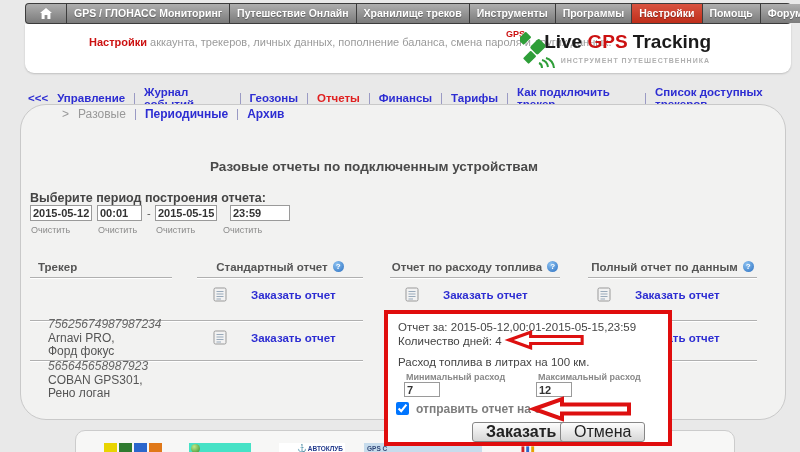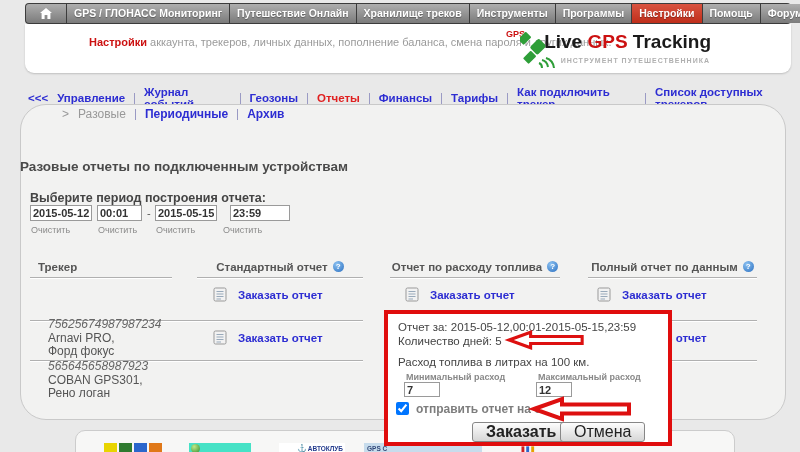--- a/index.html
+++ b/index.html
@@ -41,40 +41,40 @@
   .tabs{position:absolute;left:62px;top:107px;display:flex;align-items:center;gap:9px;font-size:12px;}
   .tabs .cur{color:#999;}
   .tabs a{color:#2d2dd2;font-weight:bold;text-decoration:none;cursor:pointer;}
 
   .account{position:absolute;left:601px;top:117px;font-size:12px;color:#333;line-height:14px;}
   .account .lbl{font-weight:bold;display:inline-block;width:52px;}
   .account .tariff{color:#2525cc;font-weight:bold;font-style:italic;}
   .account .bal{font-weight:bold;}
   .topup{color:#2d2dd2;text-decoration:none;border-bottom:2px dashed #3a9d3a;margin-left:18px;cursor:pointer;}
 
-  .page-title{position:absolute;left:20px;top:159px;width:708px;text-align:left;
+  .page-title{position:absolute;left:20px;top:159px;width:708px;text-align:center;
               font-size:13.5px;font-weight:bold;color:#4a4a4a;}
 
   .period-label{position:absolute;left:30px;top:191px;font-size:12.5px;font-weight:bold;color:#444;}
   .tin{position:absolute;top:205px;height:16px;box-sizing:border-box;border:1px solid #9a9a9a;
        background:#fff;font-family:"Liberation Sans",sans-serif;font-size:11px;font-weight:bold;color:#333;padding:0 2px;}
   .range-dash{position:absolute;left:147px;top:207px;font-size:11px;color:#555;}
   .clear{position:absolute;top:225px;font-size:9px;color:#8a8a8a;text-decoration:none;cursor:pointer;}
 
   
   .th{position:absolute;top:256px;height:22px;display:flex;align-items:center;gap:5px;
       font-size:11.5px;font-weight:bold;color:#555;border-bottom:1px solid #b0b0b0;
       box-shadow:0 1px 0 #fff;justify-content:center;box-sizing:border-box;}
   .th.first{justify-content:flex-start;padding-left:8px;}
   .info{width:11px;height:11px;border-radius:50%;background:radial-gradient(circle at 35% 30%,#8cc2f2,#2b6fc0);
         color:#fff;font-size:8px;font-weight:bold;line-height:11px;text-align:center;cursor:pointer;}
   .sep{position:absolute;height:1px;background:#b0b0b0;box-shadow:0 1px 0 #fff;}
   .tracker-cell{position:absolute;left:48px;font-size:12px;color:#555;line-height:13.5px;margin-top:36px;}
   .tracker-cell .tid{font-style:italic;color:#666;}
-  .order-cell{position:absolute;display:flex;align-items:center;gap:11px;}
+  .order-cell{position:absolute;display:flex;align-items:center;gap:24px;}
   .order-cell a{font-size:11.5px;font-weight:bold;color:#2d2dd2;text-decoration:none;cursor:pointer;}
 
   
   .popup{position:absolute;left:384px;top:310px;width:288px;height:136px;background:#fff;
          border:4px solid #e00d0d;box-sizing:border-box;z-index:10;}
   .popup .t{position:absolute;font-size:11.5px;color:#444;white-space:nowrap;}
   .p-lab{position:absolute;font-size:9px;font-weight:bold;color:#888;white-space:nowrap;}
   .p-in{position:absolute;width:36px;height:15px;box-sizing:border-box;border:1px solid #9a9a9a;
         font-family:"Liberation Sans",sans-serif;font-size:11px;font-weight:bold;color:#333;padding:0 2px;}
   .p-check{position:absolute;left:8px;top:88px;width:13px;height:13px;margin:0;cursor:pointer;}
@@ -283,21 +283,21 @@
     <div class="bnr bnr4">
       <span>GPS C</span>
     </div>
     <div class="bnr bnr5">
       <span style="color:#d02020;">▮</span><span style="color:#2b66cc;">▮</span><span style="color:#e8a000;">▮</span>
     </div>
   </div>
 
   <div class="popup">
     <div class="t" style="left:10px;top:7px;">Отчет за: 2015-05-12,00:01-2015-05-15,23:59</div>
-    <div class="t" style="left:10px;top:21px;">Количество дней: 5</div>
+    <div class="t" style="left:10px;top:21px;">Количество дней: 4</div>
     <svg class="arrow" style="left:112px;top:16px;" width="92" height="20" viewBox="0 0 100 26">
       <polygon points="2,13 30,3 30,8.5 97,8.5 97,17.5 30,17.5 30,23" fill="#fff" stroke="#dd1010" stroke-width="4" stroke-linejoin="miter"></polygon>
     </svg>
     <div class="t" style="left:10px;top:42px;">Расход топлива в литрах на 100 км.</div>
     <div class="p-lab" style="left:18px;top:58px;">Минимальный расход</div>
     <div class="p-lab" style="left:150px;top:58px;">Максимальный расход</div>
     <input class="p-in" style="left: 16px; top: 68px;" value="7">
     <input class="p-in" style="left: 148px; top: 68px;" value="12">
     <input type="checkbox" class="p-check" checked="checked" style="">
     <div class="p-chklabel">отправить отчет на email</div>

